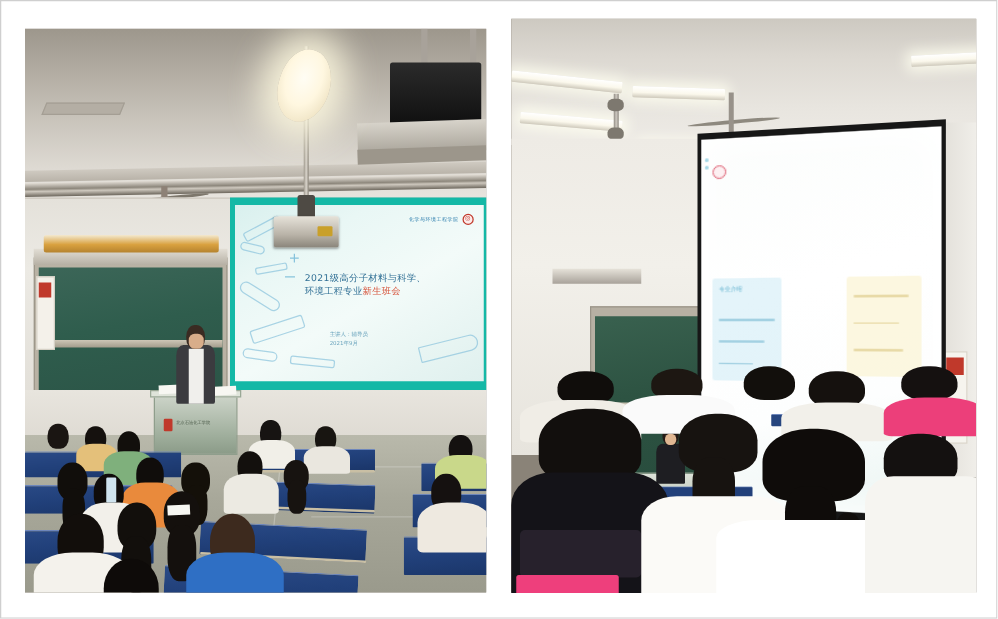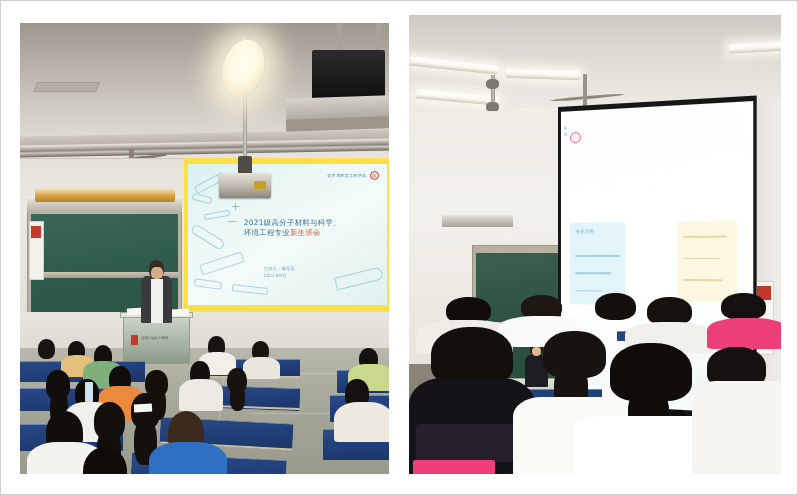--- a/index.html
+++ b/index.html
@@ -147,21 +147,21 @@
     background:#f4f1ea; border:1px solid #d6d1c6;
   }
   .l-notice:after{
     content:""; position:absolute; left:10%; top:6%; width:80%; height:22%;
     background:#c0392b;
   }
 
   
   .l-screen-frame{
     position:absolute; left:44.5%; top:30%; width:56%; height:34%;
-    background:#fde047; padding:1.5%;
+    background:#14b8a6; padding:1.5%;
   }
   .l-screen{
     position:absolute; left:2%; top:4%; width:96%; height:92%;
     background:linear-gradient(150deg,#d9f0ee 0%,#e9f7f5 25%,#f3fbf9 55%,#dff0ee 100%);
     overflow:hidden;
   }
   .slide-head{
     position:absolute; right:4%; top:5%;
     display:flex; align-items:center; gap:3px;
   }

